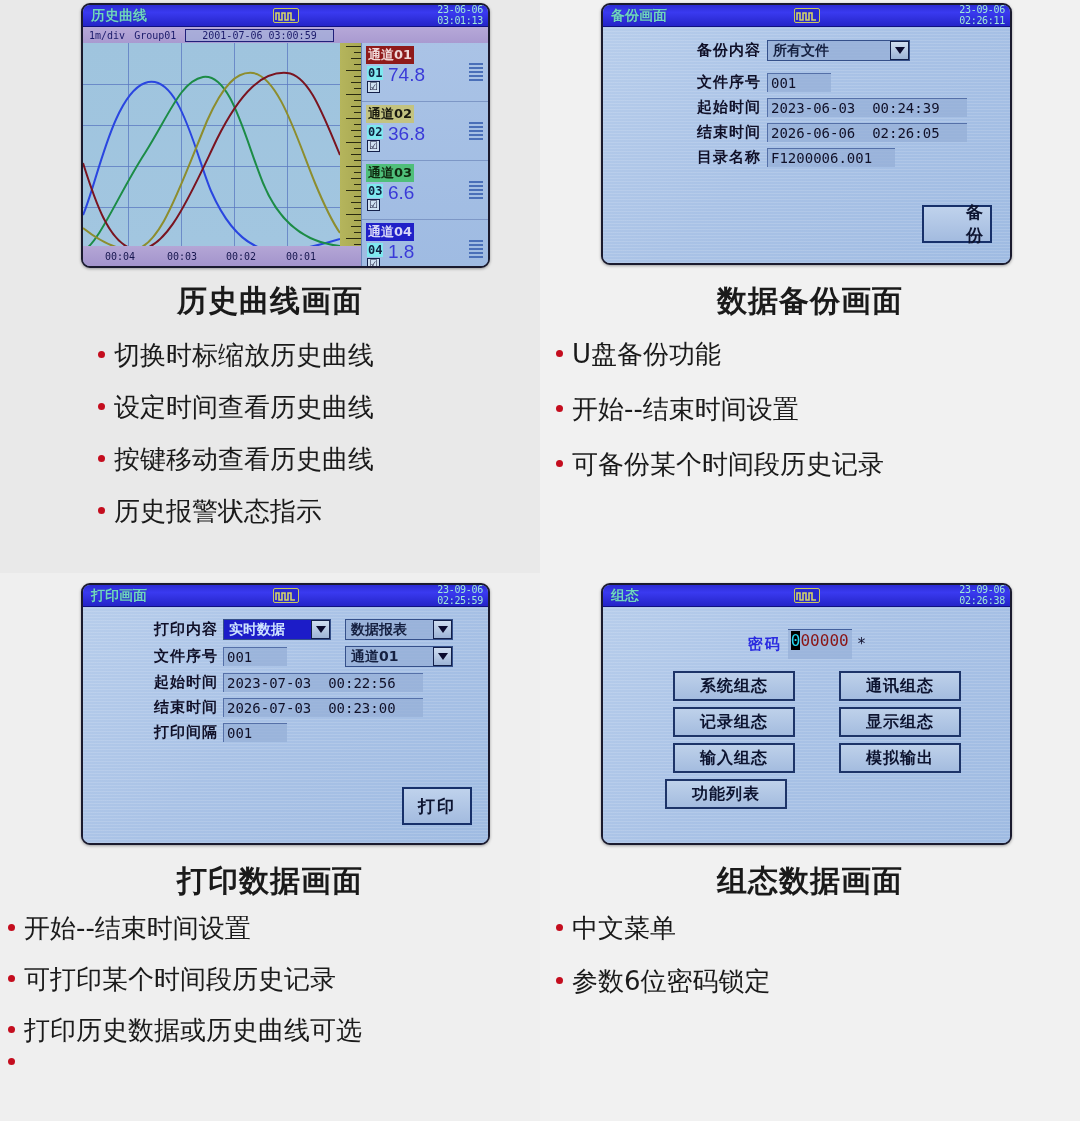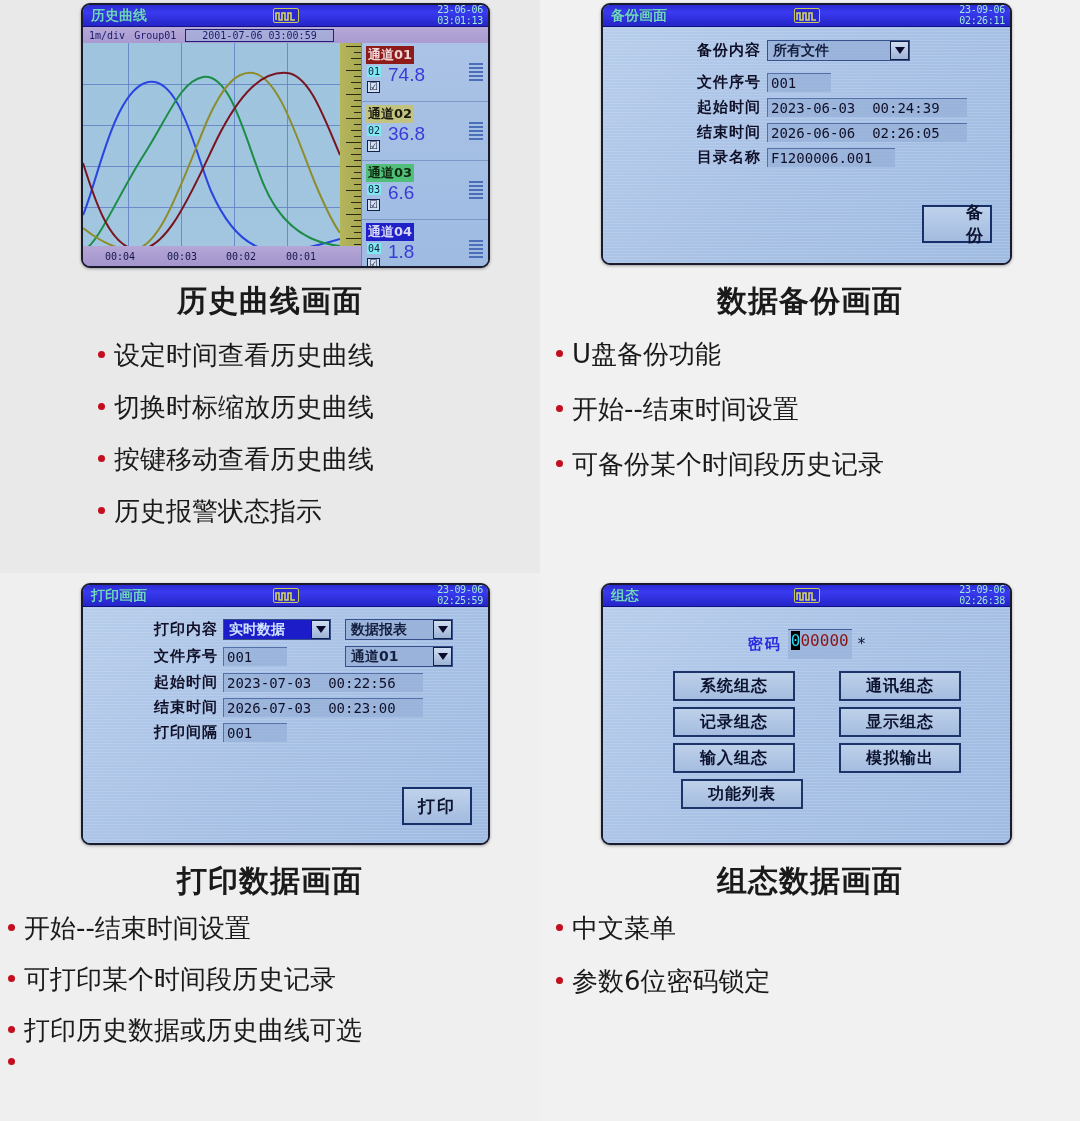--- a/index.html
+++ b/index.html
@@ -144,21 +144,21 @@
   }
   .chanrow { position:relative; height:59px; border-bottom:1px solid #7d97c6; }
   .chantag {
     position:absolute; left:4px; top:3px;
     font-family:"DejaVu Sans",sans-serif;
     font-size:13px; font-weight:bold; padding:0 2px; white-space:nowrap;
   }
   .channo {
     position:absolute; left:5px; top:23px;
     font-family:"DejaVu Sans Mono","Liberation Mono",monospace;
-    font-size:10px; font-weight:normal; color:#102040; background:#7fe8f0; padding:0 1px;
+    font-size:12px; font-weight:bold; color:#102040; background:#7fe8f0; padding:0 1px;
   }
   .chanval {
     position:absolute; left:26px; top:21px;
     font-family:"Liberation Sans","DejaVu Sans",sans-serif;
     font-size:19px; color:#3a3ad8; font-weight:normal;
   }
   .chk {
     position:absolute; left:5px; top:38px; width:13px; height:12px;
     border:1px solid #13204a; background:#cfe0f2;
     font-size:10px; line-height:10px; color:#101030; text-align:center;
@@ -351,25 +351,25 @@
               </div>
           </div>
         </div>
       </div>
     </div>
 
     <div class="cap-title" style="position:absolute;left:0;right:0;top:281px;">历史曲线画面</div>
     <ul class="bullets" style="position:absolute;left:98px;top:338px;">
       <li style="margin-bottom:17px;">
           <span class="dot"></span>
+          <span>切换时标缩放历史曲线</span>
+        </li>
+      <li style="margin-bottom:17px;">
+          <span class="dot"></span>
           <span>设定时间查看历史曲线</span>
-        </li>
-      <li style="margin-bottom:17px;">
-          <span class="dot"></span>
-          <span>切换时标缩放历史曲线</span>
         </li>
       <li style="margin-bottom:17px;">
           <span class="dot"></span>
           <span>按键移动查看历史曲线</span>
         </li>
       <li>
           <span class="dot"></span>
           <span>历史报警状态指示</span>
         </li>
     </ul>
@@ -540,21 +540,21 @@
 
         <div class="pwdrow">
           <span class="pwdlabel">密码</span>
           <span class="pwdbox"><b>0</b><span>00000</span></span>
           <span class="pwdstar">*</span>
         </div>
 
         <div class="cfgbtn" style="left:70px; top:64px;">系统组态</div>
         <div class="cfgbtn" style="left:70px; top:100px;">记录组态</div>
         <div class="cfgbtn" style="left:70px; top:136px;">输入组态</div>
-        <div class="cfgbtn" style="left:78px; top:172px;">功能列表</div>
+        <div class="cfgbtn" style="left:62px; top:172px;">功能列表</div>
 
         <div class="cfgbtn" style="left:236px; top:64px;">通讯组态</div>
         <div class="cfgbtn" style="left:236px; top:100px;">显示组态</div>
         <div class="cfgbtn" style="left:236px; top:136px;">模拟输出</div>
       </div>
     </div>
 
     <div class="cap-title" style="position:absolute;left:0;right:0;top:288px;">组态数据画面</div>
     <ul class="bullets" style="position:absolute;left:16px;top:338px;">
       <li style="margin-bottom:18px;">

